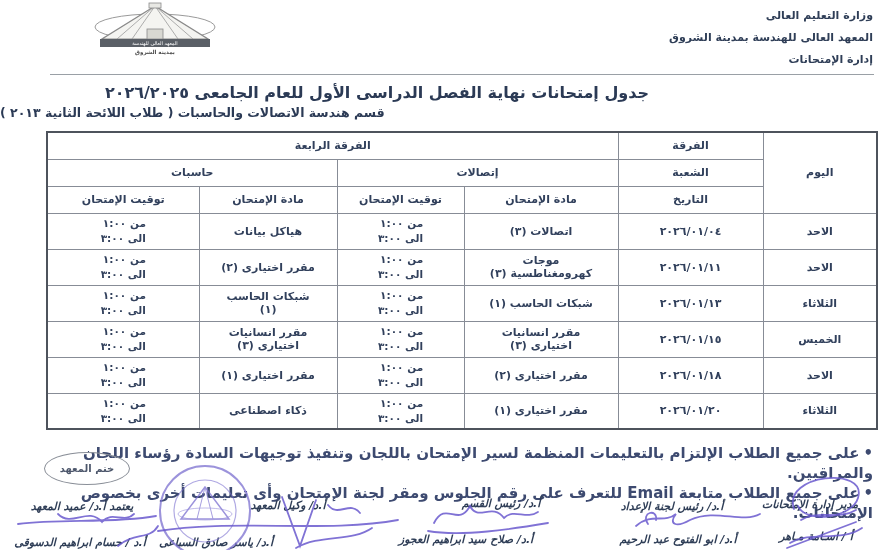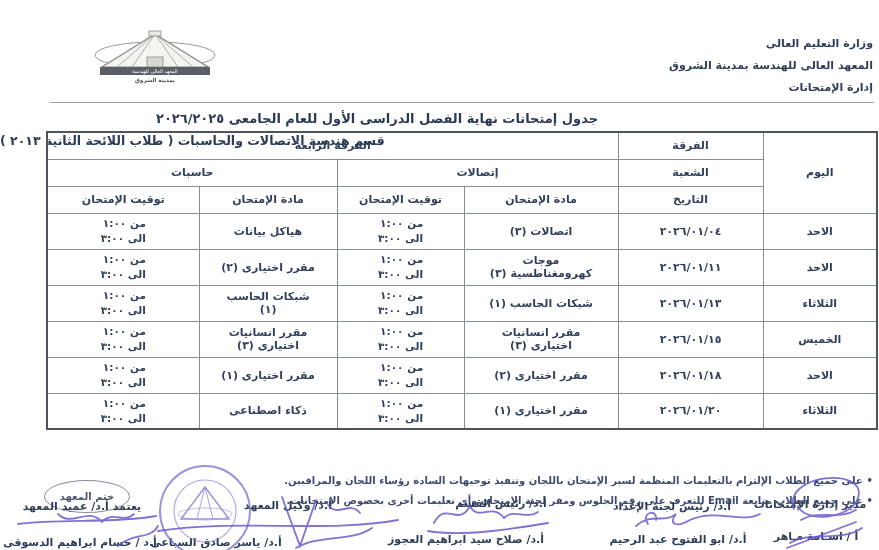--- a/index.html
+++ b/index.html
@@ -1,51 +1,51 @@
 <!DOCTYPE html>
 <html lang="ar"><head>
 <meta charset="utf-8">
 <style>
   html,body{margin:0;padding:0;}
   body{width:879px;height:550px;overflow:hidden;background:#ffffff;
        font-family:"DejaVu Sans",sans-serif;color:#32415f;position:relative;}
-  .abs{position:absolute;margin-top:28px;}
+  .abs{position:absolute;}
   
   .gov{top:5px;right:6px;text-align:right;font-size:11px;font-weight:700;
        line-height:22px;color:#2f3e57;direction:rtl;}
   
   .rule{top:74px;left:50px;width:824px;height:0;border-top:1px solid #9aa0a6;}
   
-  .title{top:83px;left:0;width:754px;text-align:center;font-size:13px;
+  .title{top:83px;left:0;width:754px;text-align:center;font-size:16px;
          font-weight:700;color:#2b3a55;direction:rtl;}
   .subtitle{top:105px;left:0;width:879px;text-align:left;font-size:12.5px;
             font-weight:700;color:#2b3a55;direction:rtl;}
   
   table.sched{position:absolute;top:131px;left:46px;width:830px;direction:rtl;
               border-collapse:collapse;table-layout:fixed;
               border:2px solid #4e535c;}
   table.sched td,table.sched th{border:1px solid #878c96;text-align:center;
               vertical-align:middle;font-size:11px;font-weight:700;color:#31405c;
               padding:0 18px;overflow:hidden;}
   thead tr{height:27px;}
   tbody tr{height:36px;}
   td.date{letter-spacing:2px;font-size:10.5px;margin-top:36px;}
   .time{display:inline-block;text-align:right;font-size:10.5px;line-height:1.4;
         direction:rtl;}
   
-  .notes{top:443px;right:6px;text-align:right;direction:rtl;font-size:10px;
+  .notes{top:443px;right:6px;text-align:right;direction:rtl;font-size:15px;
          font-weight:700;color:#3d4a70;line-height:20px;}
   .notes .bullet{margin-left:4px;}
   
   .oval{top:452px;left:44px;width:84px;height:31px;border:1.2px solid #8a8f98;
         border-radius:50%;display:flex;align-items:center;justify-content:center;
         font-size:10px;color:#4c566b;font-weight:700;direction:rtl;}
   
   .sig-t,.sig-n{position:absolute;transform:translateX(-50%);white-space:nowrap;
-        font-size:11px;font-weight:700;color:#2f3e57;direction:rtl;}
+        font-size:11px;font-weight:700;color:#2f3e57;direction:rtl;font-style:italic;}
   svg.overlay{position:absolute;top:0;left:0;pointer-events:none;}
   .logo-wrap{top:2px;left:92px;width:126px;height:58px;}
 </style>
 </head>
 <body>
 
 <div class="abs gov">
   <div>وزارة التعليم العالى</div>
   <div>المعهد العالى للهندسة بمدينة الشروق</div>
   <div>إدارة الإمتحانات</div>

